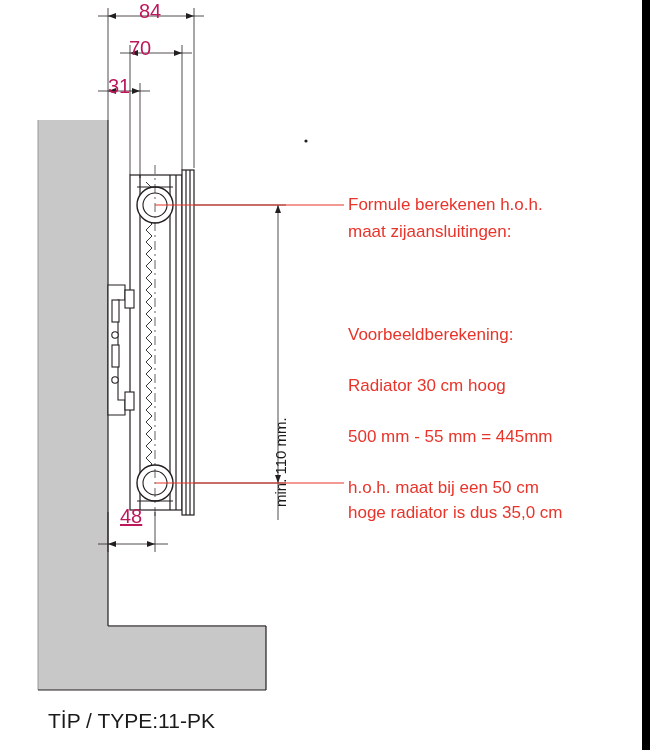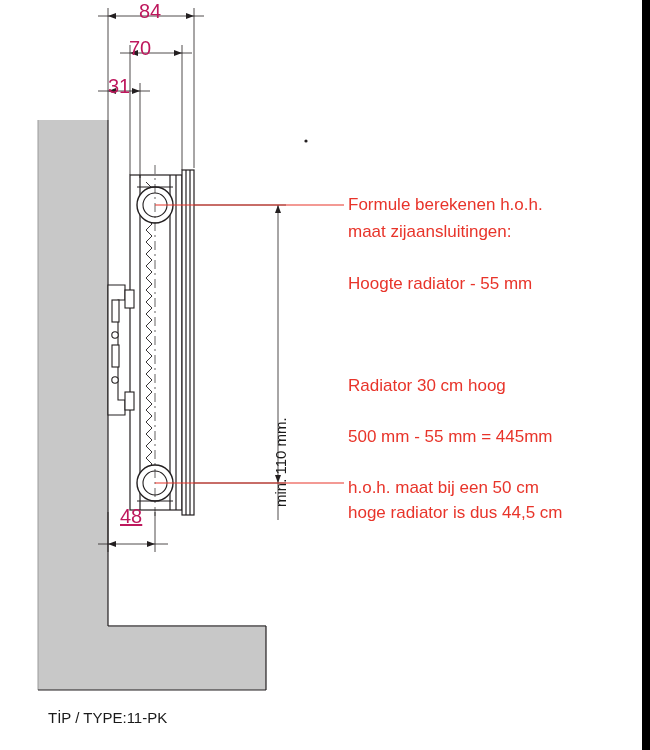--- a/index.html
+++ b/index.html
@@ -33,21 +33,21 @@
     position:absolute;
     font-family:"Liberation Sans", sans-serif;
     font-size:17px;
     color:#e8342a;
     white-space:nowrap;
     line-height:25px;
   }
   .typelabel{
     position:absolute;
     font-family:"Liberation Sans", sans-serif;
-    font-size:15px;
+    font-size:21px;
     color:#1a1a1a;
     white-space:nowrap;
   }
 </style>
 </head>
 <body>
 
 <div id="stage">
 
   <svg class="layer" viewBox="0 0 650 750">
@@ -169,21 +169,21 @@
 
   <div class="dimtext" style="left:139px;top:0px;">84</div>
   <div class="dimtext" style="left:129px;top:37px;">70</div>
   <div class="dimtext" style="left:108px;top:75px;">31</div>
   <div class="dimtext" style="left:120px;top:505px;text-decoration:underline;">48</div>
 
   <div class="vdim" style="left:272px;top:507px;">min. 110 mm.</div>
 
   <div class="note" style="left:348px;top:192px;">Formule berekenen h.o.h.</div>
   <div class="note" style="left:348px;top:219px;text-align:right;">maat zijaansluitingen:</div>
-  <div class="note" style="left:348px;top:271px;">Hoogte radiator - 55 mm</div>
+  <div class="note" style="left:348px;top:322px;">Voorbeeldberekening:</div>
   <div class="note" style="left:348px;top:373px;">Radiator 30 cm hoog</div>
   <div class="note" style="left:348px;top:424px;">500 mm - 55 mm = 445mm</div>
   <div class="note" style="left:348px;top:475px;">h.o.h. maat bij een 50 cm</div>
-  <div class="note" style="left:348px;top:500px;">hoge radiator is dus 44,5 cm</div>
+  <div class="note" style="left:348px;top:500px;">hoge radiator is dus 35,0 cm</div>
 
   <div class="typelabel" style="left:48px;top:709px;">TİP / TYPE:11-PK</div>
 
 </div>
 
 </body></html>

